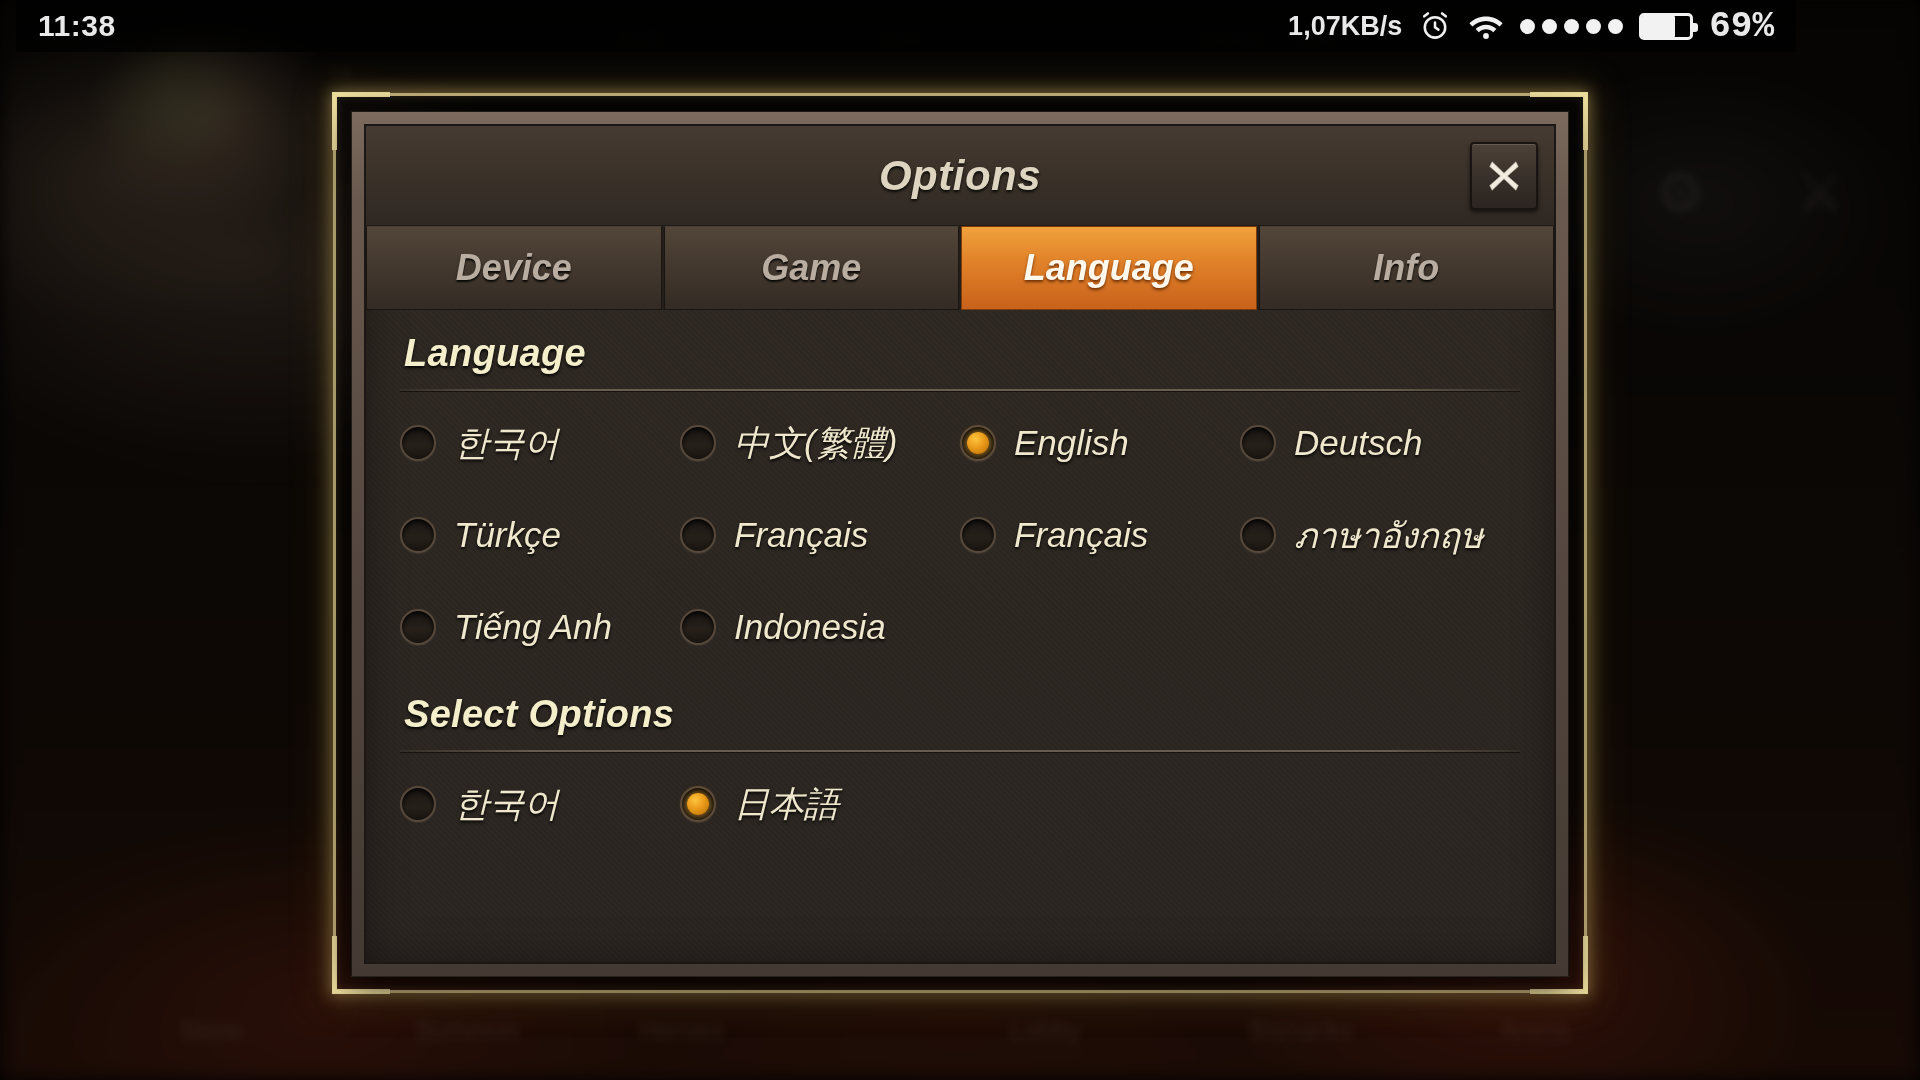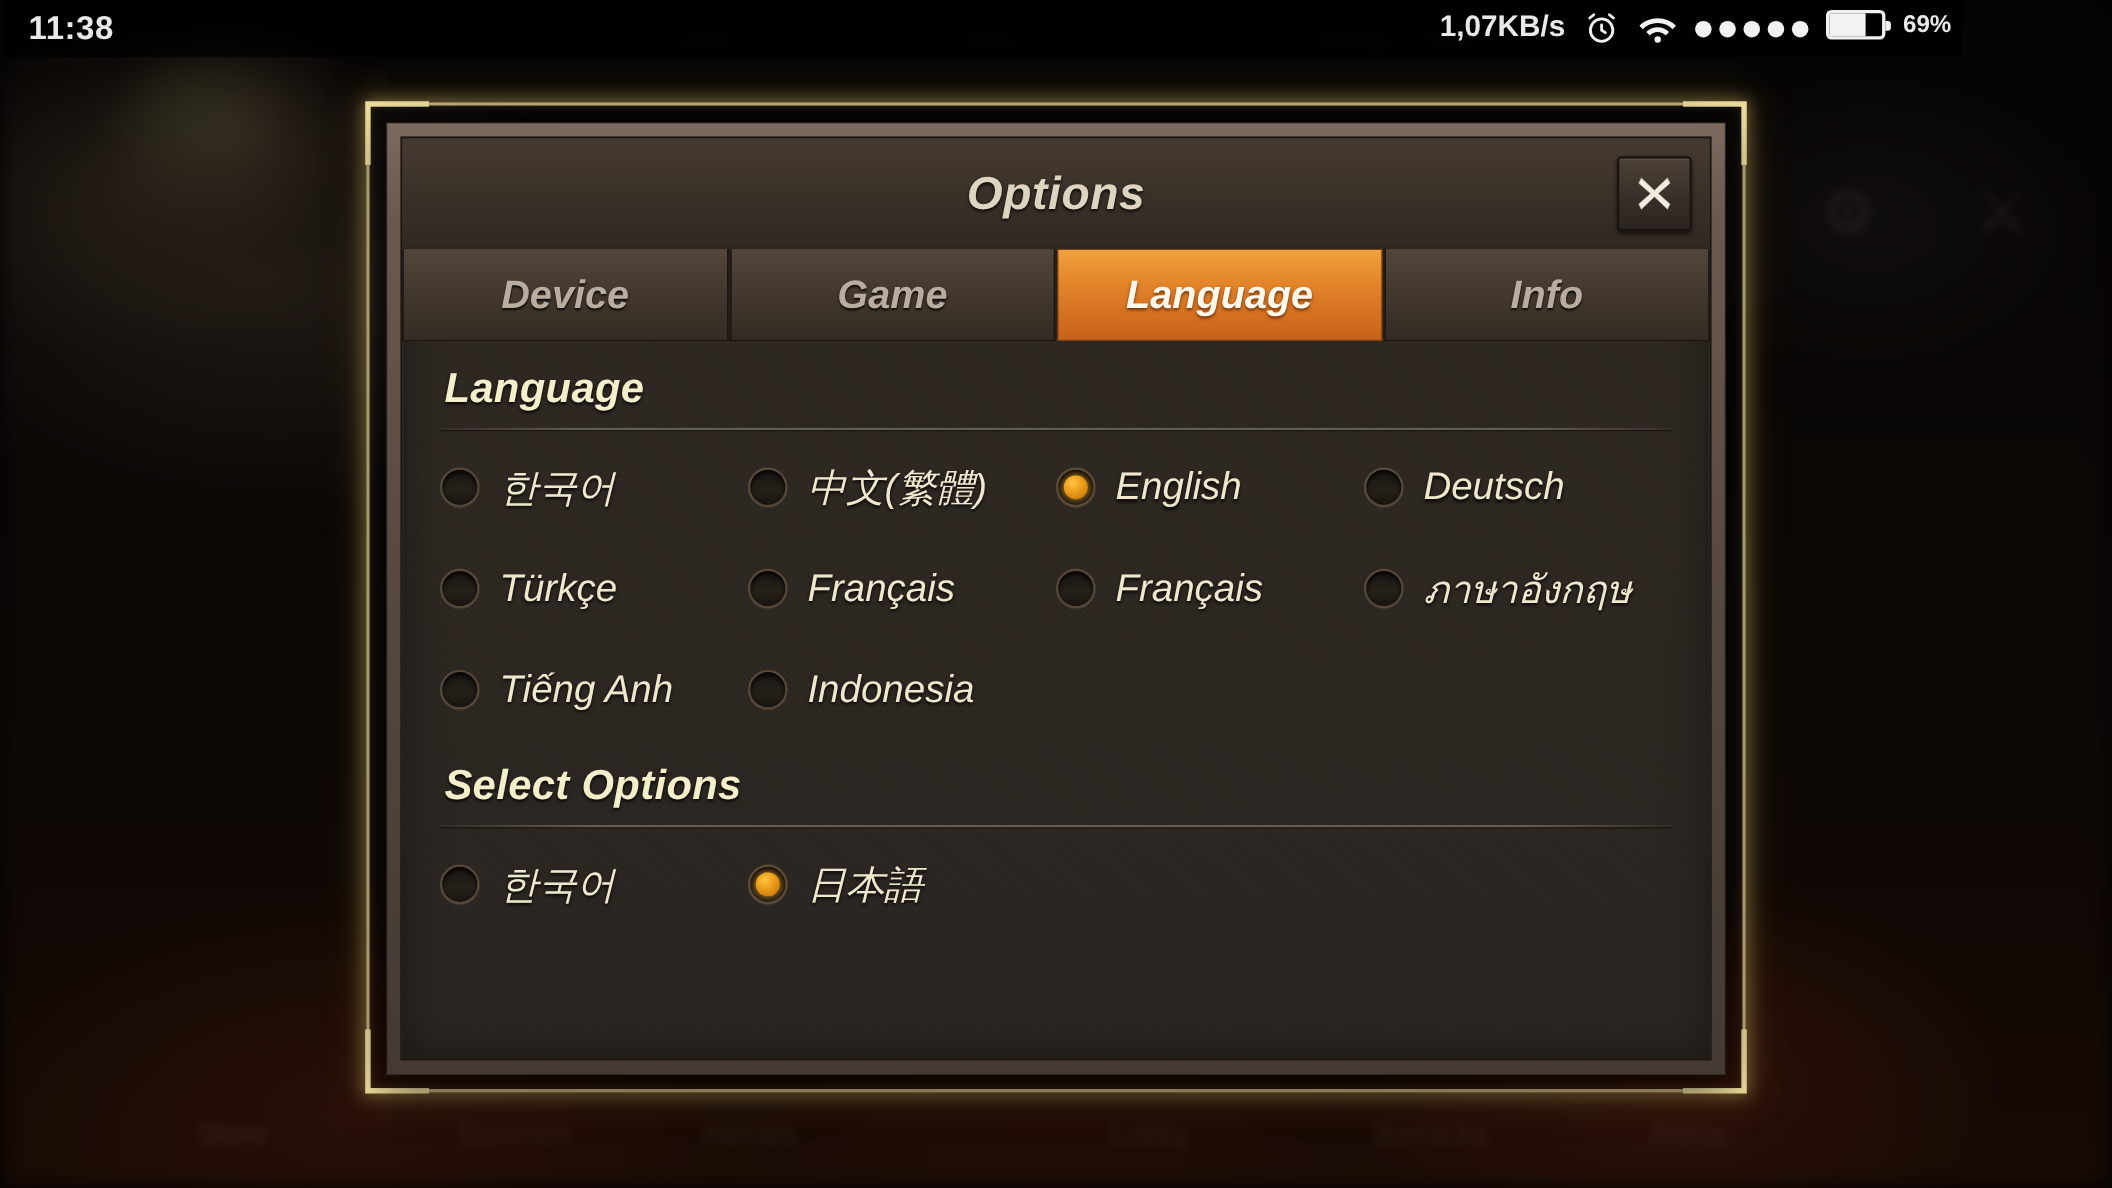--- a/index.html
+++ b/index.html
@@ -72,36 +72,37 @@
     font-family: "Liberation Sans", sans-serif;
     font-size: 20px;
     color: rgba(200,195,190,0.13);
     filter: blur(4px);
     white-space: nowrap;
   }
 
   
   #statusbar {
     position: absolute;
-    top: 0; left: 4px;
+    top: 0; left: 16px;
     width: 1780px;
     height: 52px;
     display: flex;
     align-items: center;
     z-index: 40;
     color: #e9e9e9;
     background: linear-gradient(180deg, rgba(0,0,0,0.92), rgba(0,0,0,0.70));
     font-size: 30px;
     font-weight: bold;
   }
   #status-time { margin-left: 22px; letter-spacing: 0.5px; }
   #status-right {
     margin-left: auto;
-    margin-right: 10px;
-    display: flex;
+    margin-right: 22px;
+    display: flex;
+    align-items: center;
     gap: 16px;
   }
   #net-speed { font-size: 27px; font-weight: bold; letter-spacing: 0px; }
   .sb-icon { display: flex; align-items: center; }
 
   .sig-dots { display: flex; align-items: center; gap: 7px; }
   .sig-dots i {
     display: block;
     width: 15px; height: 15px;
     border-radius: 50%;
@@ -122,21 +123,21 @@
     width: 5px; height: 9px;
     background: #f2f2f2;
     border-radius: 0 3px 3px 0;
   }
   .battery > span {
     display: block;
     height: 100%;
     background: #f2f2f2;
     border-radius: 1px;
   }
-  #battery-pct { font-size: 22px; font-weight: bold; }
+  #battery-pct { font-size: 36px; font-weight: bold; font-family: Liberation Mono, monospace; }
 
   
   #dialog-wrap {
     position: absolute;
     left: 333px;
     top: 93px;
     width: 1254px;
     height: 900px;
     z-index: 30;
   }

